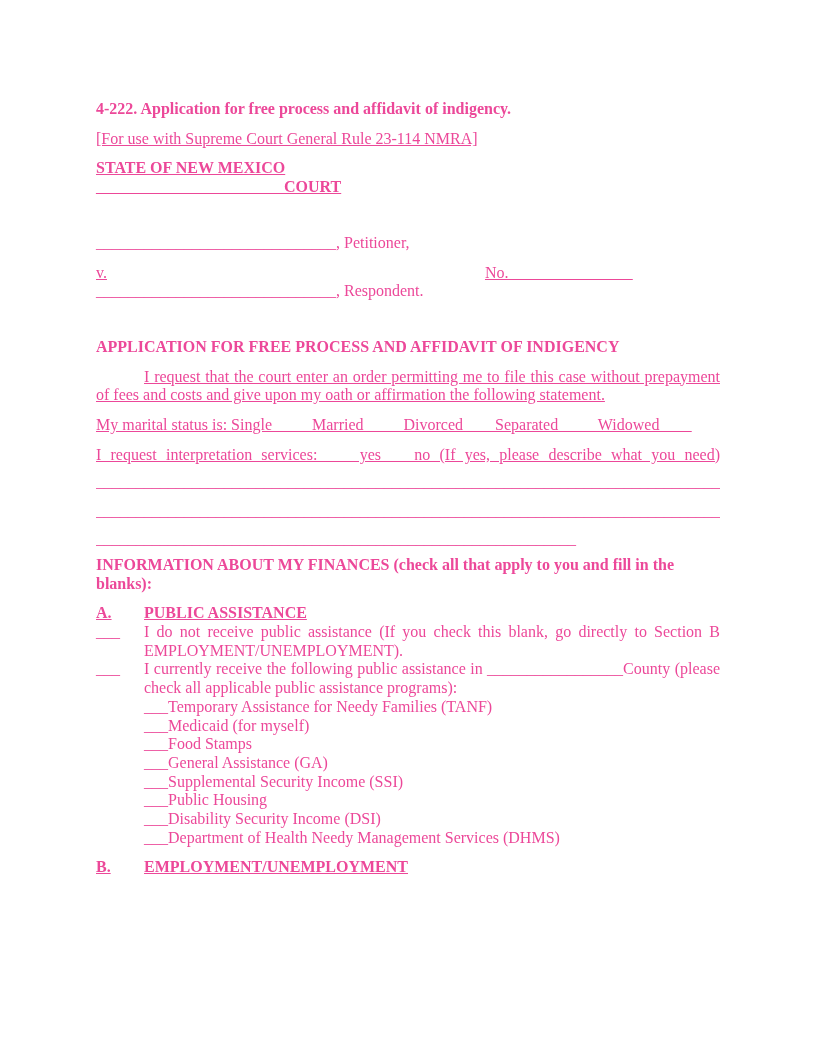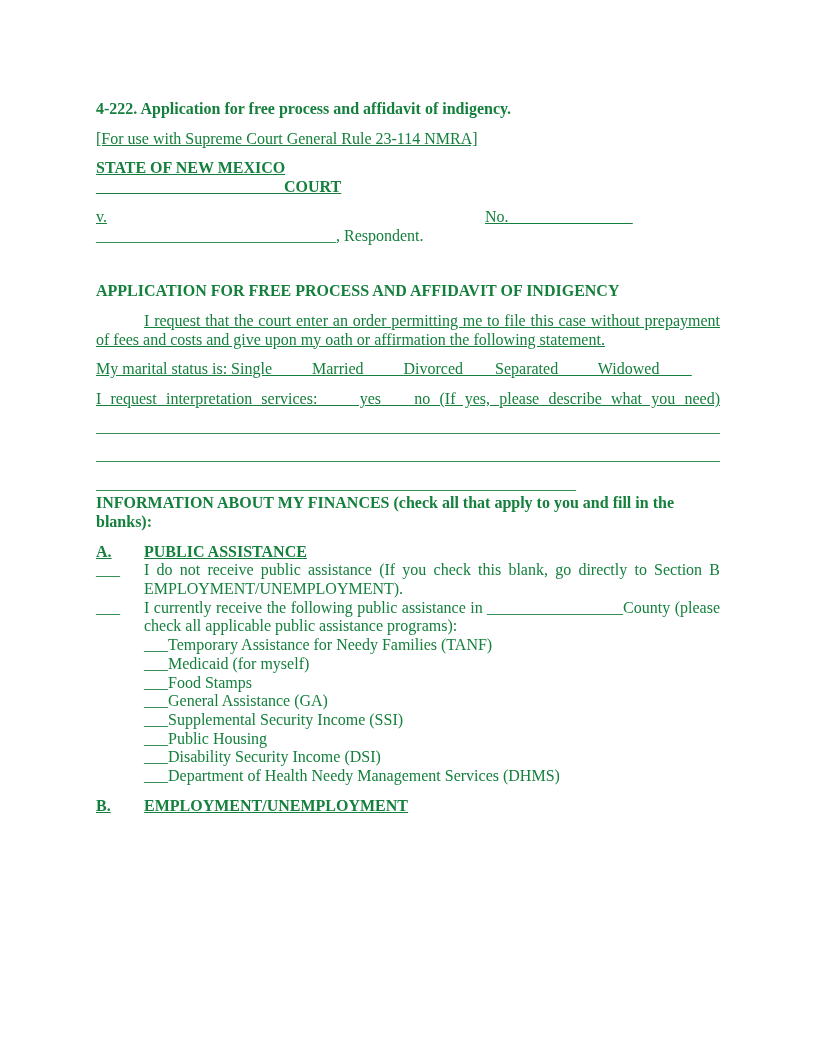--- a/index.html
+++ b/index.html
@@ -3,21 +3,21 @@
 <meta charset="utf-8">
 <style>
   * { box-sizing: border-box; }
   html, body { margin: 0; padding: 0; background: #ffffff; }
   .page {
     position: relative;
     width: 816px;
     min-height: 1056px;
     margin: 0 auto;
     background: #ffffff;
-    color: #15803d;
+    color: #ec4899;
     font-family: "Liberation Serif", "DejaVu Serif", serif;
     font-size: 16px;
     line-height: 18.7px;
     padding: 100px 96px 60px 96px;
     border-radius: 9px;
   }
   .b { font-weight: bold; }
   .center { text-align: left; }
   .just { text-align: justify; }
   .just-all { text-align: justify; text-align-last: justify; }
@@ -27,38 +27,39 @@
   .row { display: flex; align-items: flex-start; }
   .check-col { width: 48px; flex: none; }
   .item-body { flex: 1; min-width: 0; }
   .programs { margin-left: 48px; }
   .write-line {
     line-height: 21.5px;
     margin-top: 7px;
     white-space: nowrap;
     overflow: hidden;
   }
-  .finances-heading { }
+  .finances-heading { margin-top: 6px; }
   .case-no-span { margin-left: 378px; white-space: nowrap; }
   .nowrap { white-space: nowrap; }
 </style>
 </head>
 <body>
 
 <div class="page">
 
   <div class="b">4-222. Application for free process and affidavit of indigency.</div>
 
   <div class="gap1">[For use with Supreme Court General Rule 23-114 NMRA]</div>
 
   <div class="gap1">
     <div class="b">STATE OF NEW MEXICO</div>
     <div><span>_______________________</span><span class="b"> COURT</span></div>
   </div>
 
+  <div class="gap2 nowrap"><span>______________________________</span><span>, Petitioner,</span></div>
 
   <div class="gap1 row">
     <span>v.</span>
     <span class="case-no-span">No. _______________</span>
   </div>
 
   <div class="nowrap"><span>______________________________</span><span>, Respondent.</span></div>
 
   <div class="gap2 b center">APPLICATION FOR FREE PROCESS AND AFFIDAVIT OF INDIGENCY</div>
 

